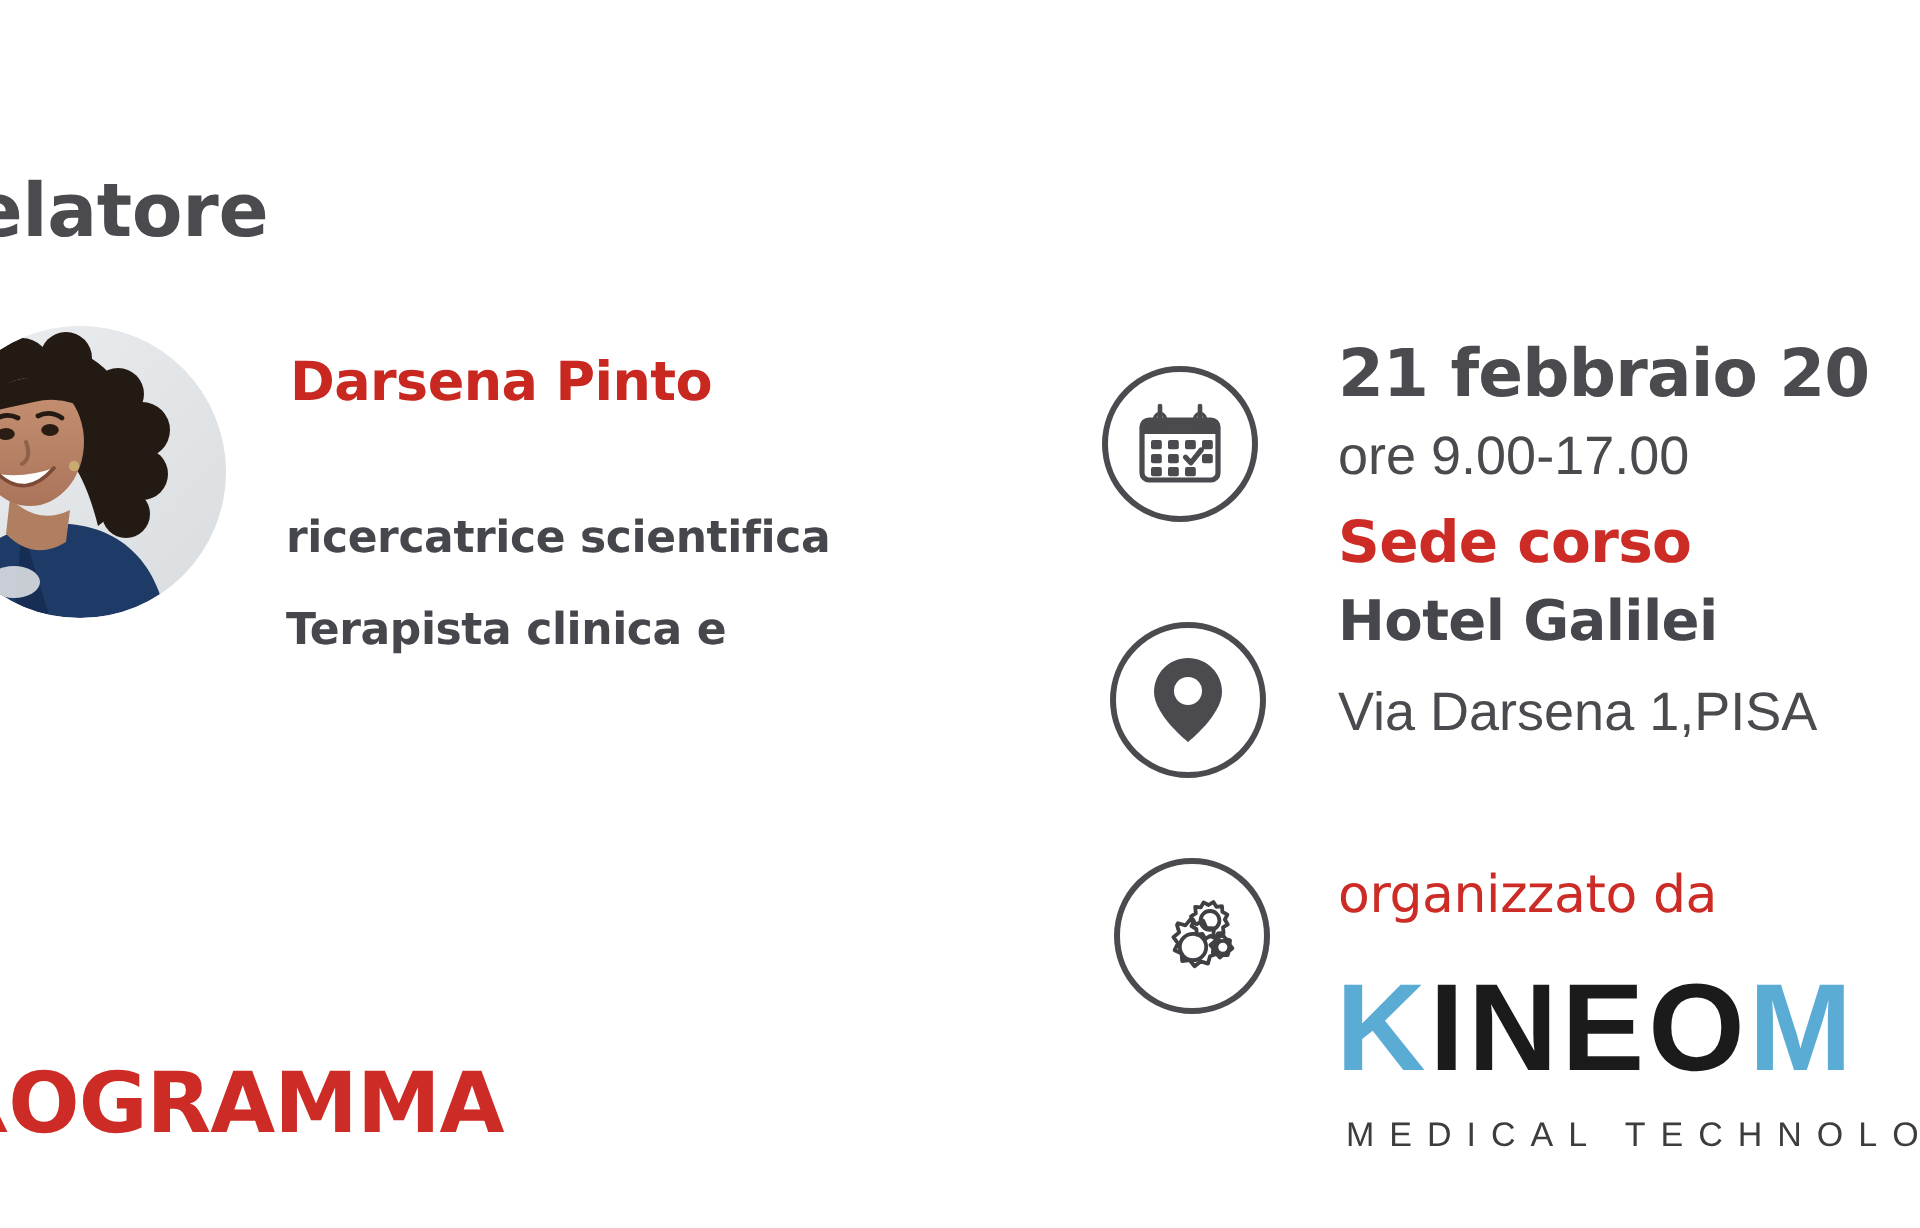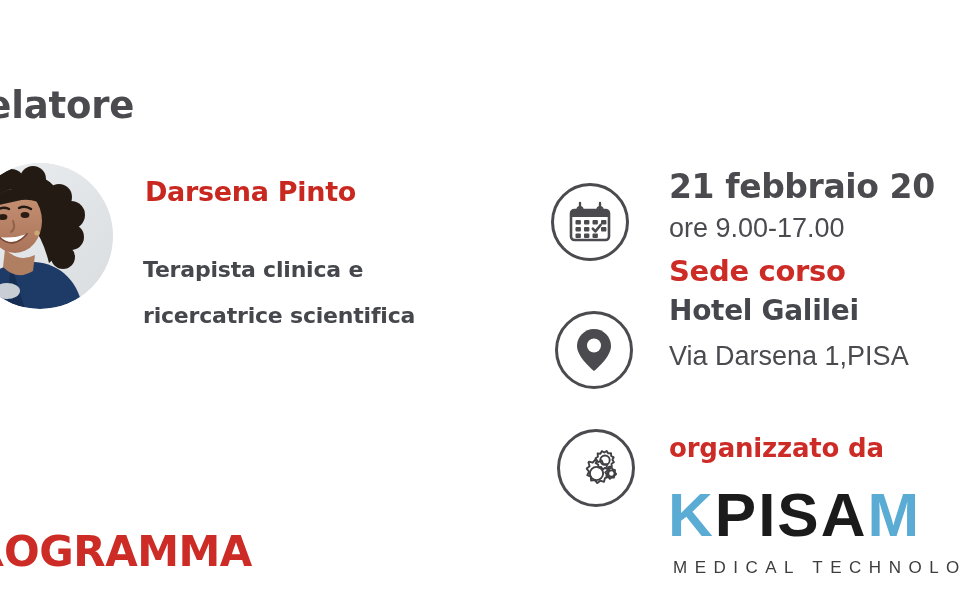--- a/index.html
+++ b/index.html
@@ -84,21 +84,21 @@
     letter-spacing:-.3px;
     font-family:"DejaVu Sans", sans-serif;
   }
   .venue-address{
     font-size:27px;font-weight:400;color:#4a4a4f;
     white-space:nowrap;line-height:42px;margin-top:4px;
     font-family:"Liberation Sans", sans-serif;
   }
   .organizer-label{
     position:absolute;left:669px;top:433px;
-    font-size:26px;font-weight:700;color:#cc2b26;
+    font-size:26px;font-weight:400;color:#cc2b26;
     white-space:nowrap;letter-spacing:-.2px;
     font-family:"DejaVu Sans", sans-serif;
   }
 
   
   .logo{position:absolute;left:668px;top:484px;}
   .logo-word{
     font-size:62px;font-weight:700;line-height:62px;
     white-space:nowrap;letter-spacing:2px;
     font-family:"Liberation Sans", sans-serif;
@@ -169,22 +169,22 @@
         <path d="M32 74 q14 13 28 -3" stroke="#7d4a36" stroke-width="1.8" fill="none" stroke-linecap="round"></path>
 
         <circle cx="70" cy="70" r="2.6" fill="#c9ab72"></circle>
       </g>
     </svg>
   </div>
 
   <div class="speaker-name">Darsena Pinto</div>
 
   <div class="speaker-role">
+    <div>ricercatrice scientifica</div>
     <div>Terapista clinica e</div>
-    <div>ricercatrice scientifica</div>
   </div>
 
   <div class="programme-heading">PROGRAMMA</div>
 
   <div class="icon-circle" id="icon-calendar">
     <svg width="48" height="48" viewBox="0 0 48 48">
       <path d="M14 5 v6" stroke="#4a4a4f" stroke-width="2.3" fill="none" stroke-linecap="round"></path>
       <path d="M34 5 v6" stroke="#4a4a4f" stroke-width="2.3" fill="none" stroke-linecap="round"></path>
       <path d="M5 12 h38 v6 H5 z" fill="#4a4a4f"></path>
       <path d="M5 15 a3 3 0 0 1 3 -3 h32 a3 3 0 0 1 3 3 v4 H5 z" fill="#4a4a4f"></path>
@@ -232,17 +232,17 @@
     <div class="date-line">21 febbraio 20</div>
     <div class="time-line">ore 9.00-17.00</div>
     <div class="venue-label">Sede corso</div>
     <div class="venue-name">Hotel Galilei</div>
     <div class="venue-address">Via Darsena 1,PISA</div>
   </div>
 
   <div class="organizer-label">organizzato da</div>
 
   <div class="logo">
-    <div class="logo-word"><span class="logo-k">K</span><span class="logo-rest">PISA</span><span class="logo-m">M</span></div>
+    <div class="logo-word"><span class="logo-k">K</span><span class="logo-rest">INEO</span><span class="logo-m">M</span></div>
     <div class="logo-tagline">MEDICAL TECHNOLO</div>
   </div>
 
 </div>
 
 </body></html>

